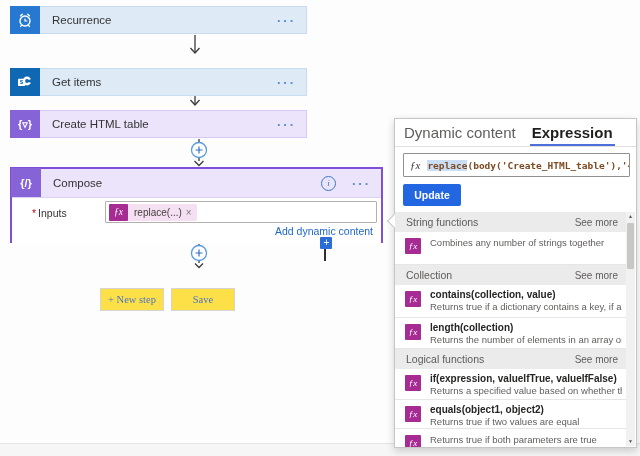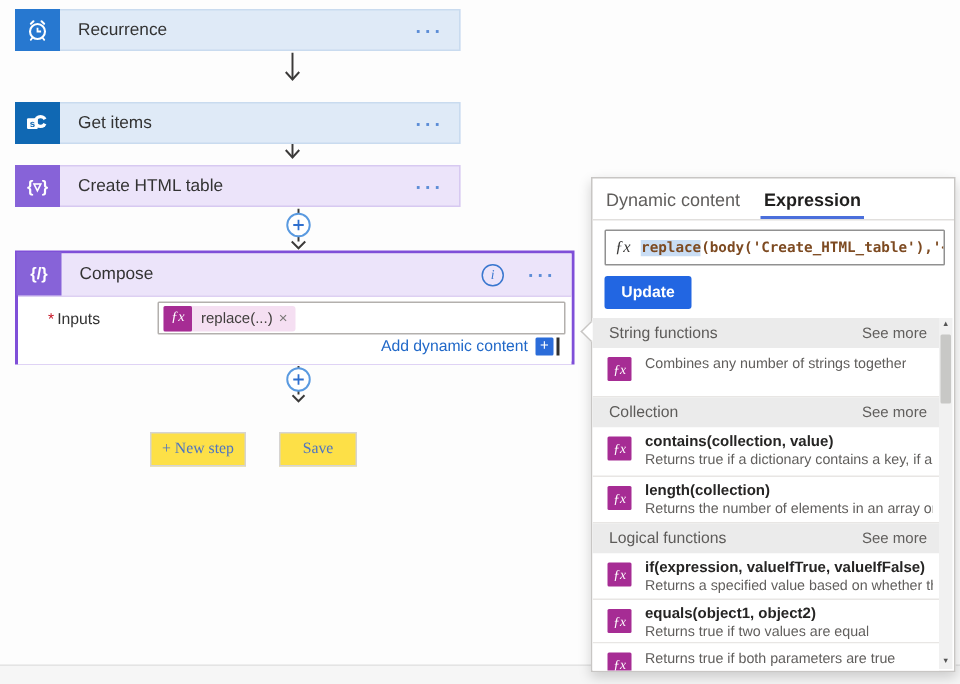--- a/index.html
+++ b/index.html
@@ -31,35 +31,35 @@
   .compose-header .card-icon { height:29px; margin:-1px 0 0 -1px; }
   .info-circle { width:15px; height:15px; border:1.2px solid #3a77cf; border-radius:50%; color:#3a77cf; font-size:9px; font-family:"Liberation Serif", serif; font-style:italic; display:flex; align-items:center; justify-content:center; margin-right:16px; cursor:pointer; }
   .compose-body { position:relative; height:45px; background:#fff; }
   .inputs-label { position:absolute; left:20px; top:9px; font-size:10.5px; color:#333; }
   .inputs-label .req { color:#c50f1f; margin-right:2px; }
   .inputs-field { position:absolute; left:93px; top:3px; width:272px; height:22px; background:#fff; border:1px solid #b3b0ad; border-radius:1px; display:flex; align-items:center; padding-left:3px; cursor:text; }
   .fx-chip { height:17px; background:#f5dff2; border-radius:2px; display:inline-flex; align-items:center; cursor:pointer; }
   .fx-chip-box { width:19px; height:17px; background:#a62c94; border-radius:1px; color:#fff; display:flex; align-items:center; justify-content:center; font-family:"Liberation Serif", serif; font-style:italic; font-size:9.5px; }
   .fx-chip-label { font-size:10px; color:#403e3c; padding:0 3px 0 6px; }
   .fx-chip-x { font-size:10px; color:#7a7876; padding:0 5px 0 1px; cursor:pointer; }
-  .adc-row { position:absolute; right:8px; top:27px; display:flex; align-items:center; }
+  .adc-row { position:absolute; right:8px; top:27px; display:flex; align-items:center;flex-direction:column; }
   .adc-link { font-size:10.5px; color:#2068c8; cursor:pointer; }
   .adc-plus { width:12px; height:12px; background:#2b6cd9; border-radius:1px; color:#fff; font-size:10px; line-height:11px; text-align:center; margin-left:5px; cursor:pointer; }
   .adc-caret { width:2px; height:12px; background:#2f2e2d; margin-left:2px; }
 
   
   .btn { position:absolute; top:288px; height:23px; background:#fde047; border:1px solid #d6d4d2; font-size:10.5px; color:#4e74c2; font-family:Liberation Serif, serif; display:flex; align-items:center; justify-content:center; cursor:pointer; z-index:2; }
   .btn-newstep { left:100px; width:64px; }
-  .btn-save { left:186px; width:52px; }
+  .btn-save { left:171px; width:64px; }
 
   
   .panel { position:absolute; left:394px; top:118px; width:243px; height:330px; background:#fff; border:1px solid #c8c6c4; box-shadow:0 3px 8px rgba(0,0,0,.18); z-index:5; }
   .callout { position:absolute; left:-6px; top:97px; width:10px; height:10px; background:#fff; border-left:1px solid #c8c6c4; border-bottom:1px solid #c8c6c4; transform:rotate(45deg); }
   .tabs { position:absolute; left:0; top:0; right:0; height:28px; border-bottom:1px solid #e1dfdd; display:flex; }
-  .tab { font-size:12px; display:flex; align-items:center; cursor:pointer; }
+  .tab { font-size:15px; display:flex; align-items:center; cursor:pointer; }
   .tab-dynamic { color:#605e5c; margin-left:9px; }
   .tab-expression { color:#201f1e; font-weight:bold; margin-left:16px; position:relative; }
   .tab-underline { position:absolute; left:-2px; right:-2px; bottom:0px; height:2.5px; background:#4b6fdb; }
   .expr-row { position:absolute; left:8px; top:34px; width:227px; height:24px; border:1px solid #919191; border-radius:1px; background:#fff; display:flex; align-items:center; overflow:hidden; cursor:text; }
   .expr-fx { font-family:"Liberation Serif", serif; font-style:italic; font-size:11px; color:#3b3a39; padding:0 7px 0 6px; flex:none; }
   .expr-text { font-family:"DejaVu Sans Mono", monospace; font-size:9.5px; color:#7d4a21; white-space:pre; overflow:hidden; font-weight:bold; }
   .expr-sel { background:#c9ddf4; }
   .update-btn { position:absolute; left:8px; top:65px; width:58px; height:22px; background:#2266e2; border:none; border-radius:2px; color:#fff; font-weight:bold; font-size:10.5px; font-family:"Liberation Sans", sans-serif; cursor:pointer; }
   .func-list { position:absolute; left:0; top:93px; right:0; bottom:0; overflow:hidden; background:#fff; }
   .func-rows { position:absolute; left:0; top:0; right:10px; }

